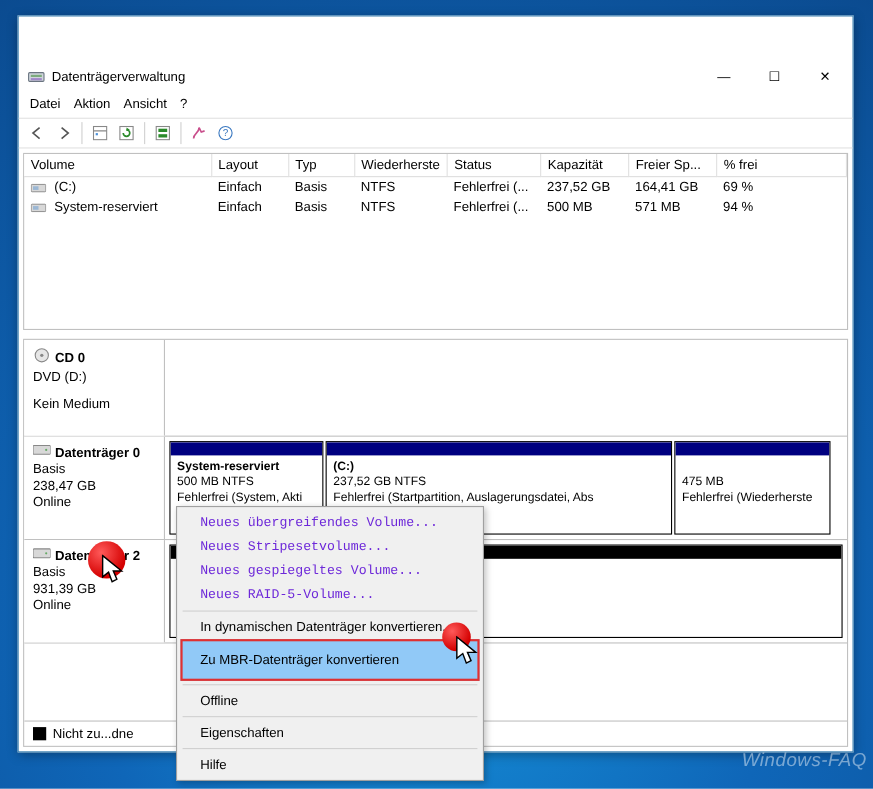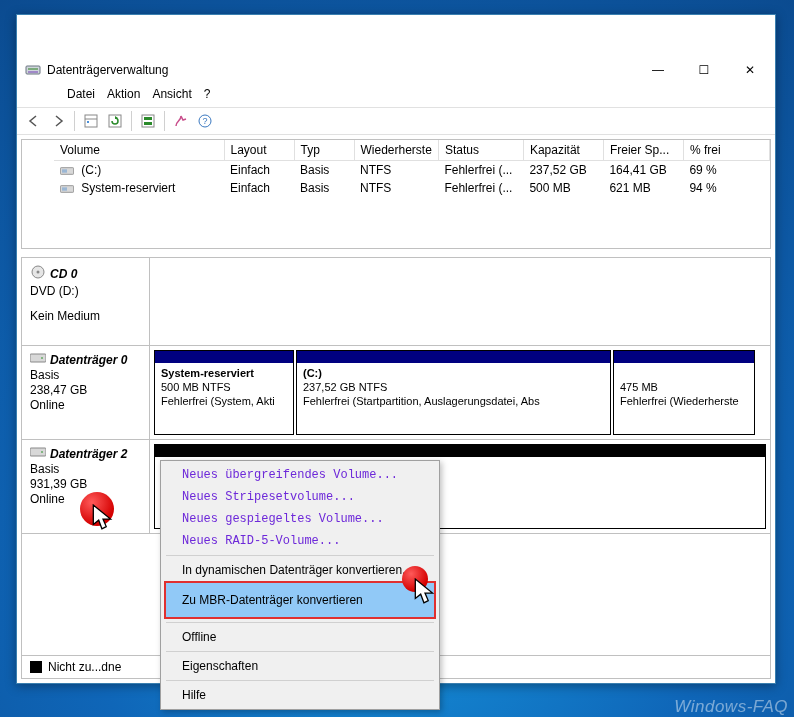--- a/index.html
+++ b/index.html
@@ -17,38 +17,38 @@
     background:#fff; border:1px solid #3a7fb0; box-shadow:0 2px 10px rgba(0,0,0,0.35);
     display:flex; flex-direction:column;
   }
   
   .titlebar { display:flex; align-items:center; height:30px; padding:0 2px 0 8px;margin-top:40px; }
   .titlebar .app-icon { width:16px; height:16px; margin-right:6px; }
   .titlebar .title { flex:0 0 auto; font-size:12px; color:#000; }
   .titlebar .spacer { flex:1; }
   .titlebar .sysbtn { width:46px; height:30px; display:flex; align-items:center; justify-content:center; cursor:pointer; }
   
-  .menubar { display:flex; gap:12px; padding:2px 10px 6px 10px; font-size:12px; color:#000; border-bottom:0;margin-left:40px; }
+  .menubar { display:flex; gap:12px; padding:2px 10px 6px 10px; font-size:12px; color:#000; border-bottom:0; }
   .menubar span { cursor:pointer; }
   
   .toolbar { display:flex; align-items:center; height:28px; padding:2px 6px; border-top:1px solid #e1e1e1; border-bottom:1px solid #e1e1e1; gap:2px; }
   .toolbar .sep { width:1px; height:20px; background:#d0d0d0; margin:0 3px; }
   .toolbtn { width:22px; height:22px; display:flex; align-items:center; justify-content:center; border:1px solid transparent; }
   
-  .table-wrap { border:1px solid #c0c0c0; margin:4px; height:110px; overflow:hidden;padding-left:32px; }
+  .table-wrap { border:1px solid #c0c0c0; margin:4px; height:161px; overflow:hidden; }
   table.vlist { width:100%; border-collapse:collapse; font-size:12px; }
   table.vlist th { text-align:left; font-weight:normal; padding:3px 6px; border-right:1px solid #e0e0e0; background:#fff; border-bottom:1px solid #e0e0e0; white-space:nowrap; }
   table.vlist td { padding:2px 6px; white-space:nowrap; }
   .vol-ico { width:14px; height:10px; display:inline-block; vertical-align:middle; margin-right:4px; }
   
   .disk-panel { border:1px solid #c0c0c0; margin:4px; flex:1; overflow:hidden; display:flex; flex-direction:column; }
   .disk-row { display:flex; border-bottom:1px solid #c0c0c0; min-height:74px; }
   .disk-left { width:128px; padding:6px 8px; border-right:1px solid #c0c0c0; display:flex; flex-direction:column; gap:1px; background:#fff; }
   .disk-left .dname { font-weight:bold; }
-  .disk-left .dicon { display:flex; align-items:center; gap:4px;font-style:italic; }
+  .disk-left .dicon { display:flex; align-items:center; gap:4px; }
   .disk-body { flex:1; padding:4px; display:flex; gap:2px; }
   .part { border:1px solid #000; flex:0 0 auto; display:flex; flex-direction:column; overflow:hidden; }
   .part .stripe { height:12px; background:#000080; }
   .part .stripe.black { background:#000; }
   .part .pbody { padding:4px 6px; font-size:11px; line-height:1.25; white-space:nowrap; overflow:hidden; }
   
   .legend-row { display:flex; align-items:center; gap:6px; padding:4px 8px; border-top:1px solid #c0c0c0; }
   .legend-sq { width:12px; height:12px; background:#000; }
   
   .context-menu {
@@ -56,21 +56,21 @@
     background:#f0f0f0; border:1px solid #a0a0a0; box-shadow:2px 2px 6px rgba(0,0,0,0.25);
     font-size:12px; padding:3px;
   }
   .context-menu .mi { padding:4px 18px; color:#000; cursor:default; }
   .context-menu .mi.disabled { color:#6d28d9;font-family:Liberation Mono, monospace; }
   .context-menu .mi.hl { background:#91c9f7; border:2px solid #e03030; padding:10px 16px; }
   .context-menu .msep { height:1px; background:#d0d0d0; margin:3px 2px; }
   
   .red-dot { position:absolute; border-radius:50%; background: radial-gradient(circle at 35% 30%, #ff5a5a, #d40000 70%); }
   .cursor { position:absolute; width:22px; height:28px; }
-  .watermark { position:absolute; right:6px; bottom:0; color:rgba(255,255,255,0.45); font-size:17px; font-style:italic; letter-spacing:0.5px; font-family: "Segoe UI", sans-serif; }
+  .watermark { position:absolute; right:6px; bottom:16px; color:rgba(255,255,255,0.45); font-size:17px; font-style:italic; letter-spacing:0.5px; font-family: "Segoe UI", sans-serif; }
 </style>
 </head>
 <body>
 
 <div class="window">
 
   <div class="titlebar">
     <span class="app-icon">
       <svg width="16" height="16" viewBox="0 0 16 16">
           <rect x="1" y="4" width="14" height="8" rx="1" fill="#d0d6dc" stroke="#6a7480"></rect>
@@ -177,21 +177,21 @@
           <tr>
             <td><svg class="vol-ico" viewBox="0 0 16 12">
                 <rect x="0" y="2" width="16" height="8" rx="1" fill="#d8d8d8" stroke="#888"></rect>
                 <rect x="2" y="4" width="6" height="4" fill="#9bb7d4"></rect>
               </svg> System-reserviert</td>
             <td>Einfach</td>
             <td>Basis</td>
             <td>NTFS</td>
             <td>Fehlerfrei (...</td>
             <td>500 MB</td>
-            <td>621 MB</td>
+            <td>571 MB</td>
             <td>94 %</td>
           </tr>
         </tbody>
     </table>
   </div>
 
   <div class="disk-panel">
 
     <div class="disk-row" style="min-height:88px">
       <div class="disk-left">

